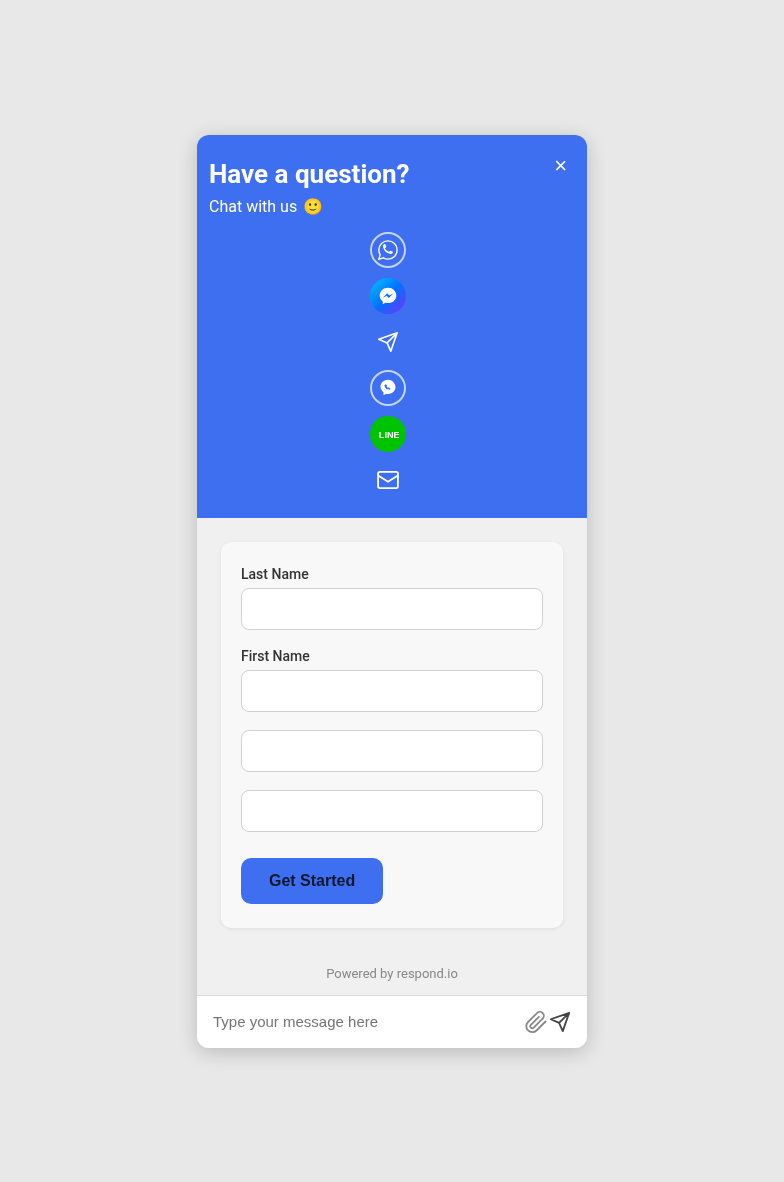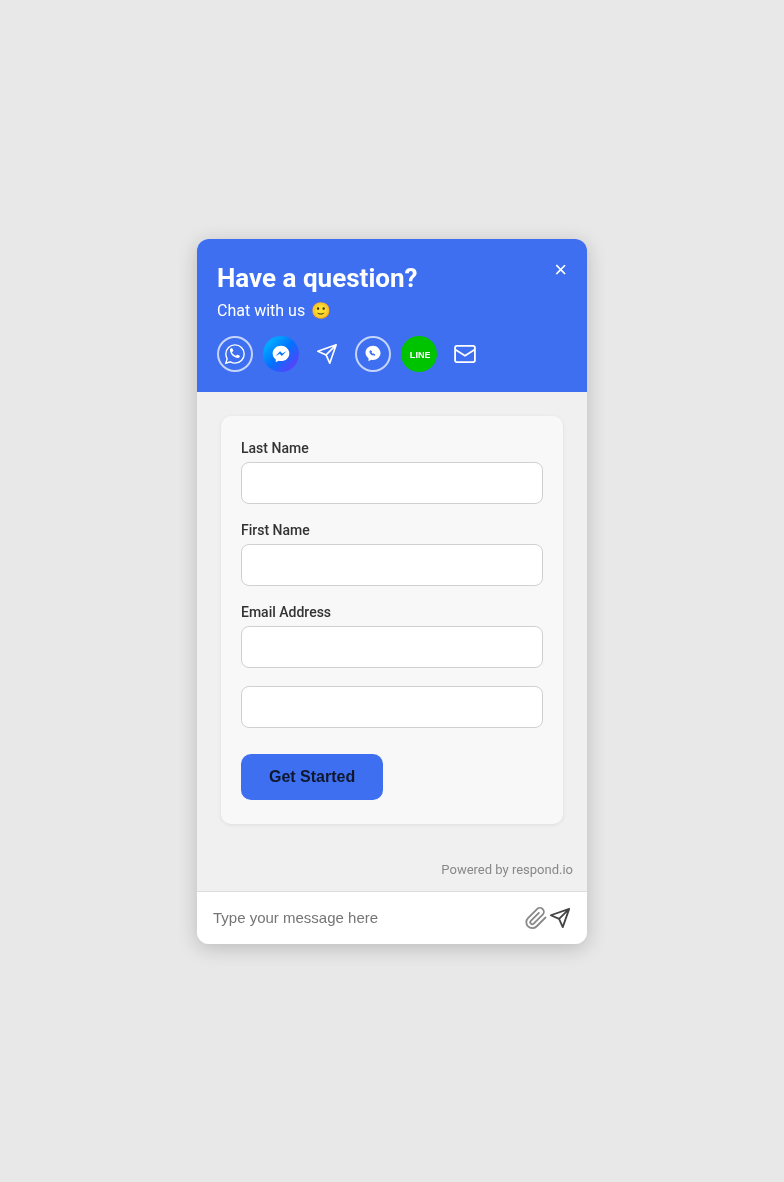--- a/index.html
+++ b/index.html
@@ -17,21 +17,21 @@
       width: 390px;
       background: #f0f0f0;
       border-radius: 12px;
       overflow: hidden;
       box-shadow: 0 4px 20px rgba(0,0,0,0.2);
     }
 
     
     .widget-header {
       background: #3d6ff0;
-      padding: 24px 20px 20px 20px;
+      padding: 24px 20px 20px 12px;
       position: relative;
     }
 
     .widget-title {
       color: #fff;
       font-size: 26px;
       font-weight: 700;
       margin-bottom: 8px;
     }
 
@@ -54,20 +54,21 @@
       border: none;
       cursor: pointer;
       font-weight: 300;
       line-height: 1;
     }
 
     .chat-icons {
       display: flex;
       gap: 10px;
       align-items: center;
+      flex-direction: column;
     }
 
     .chat-icon {
       width: 36px;
       height: 36px;
       border-radius: 50%;
       display: flex;
       align-items: center;
       justify-content: center;
       cursor: pointer;
@@ -142,21 +143,21 @@
       border-radius: 10px;
       padding: 14px 28px;
       font-size: 16px;
       font-weight: 700;
       cursor: pointer;
       margin-top: 8px;
     }
 
     
     .powered-by {
-      text-align: right;
+      text-align: center;
       padding: 14px;
       font-size: 13px;
       color: #888;
       background: #f0f0f0;
     }
 
     
     .message-input-area {
       background: #fff;
       border-top: 1px solid #ddd;
@@ -256,21 +257,20 @@
         <label class="form-label">Last Name</label>
         <input type="text" class="form-input" placeholder="" style="">
       </div>
 
       <div class="form-group">
         <label class="form-label">First Name</label>
         <input type="text" class="form-input" placeholder="" style="">
       </div>
 
       <div class="form-group">
-        <label class="form-label">Email Address</label>
         <input type="email" class="form-input" placeholder="" style="">
       </div>
 
       <div class="form-group">
         <input type="tel" class="form-input" placeholder="" style="">
       </div>
 
       <button class="get-started-btn">Get Started</button>
 
     </div>

